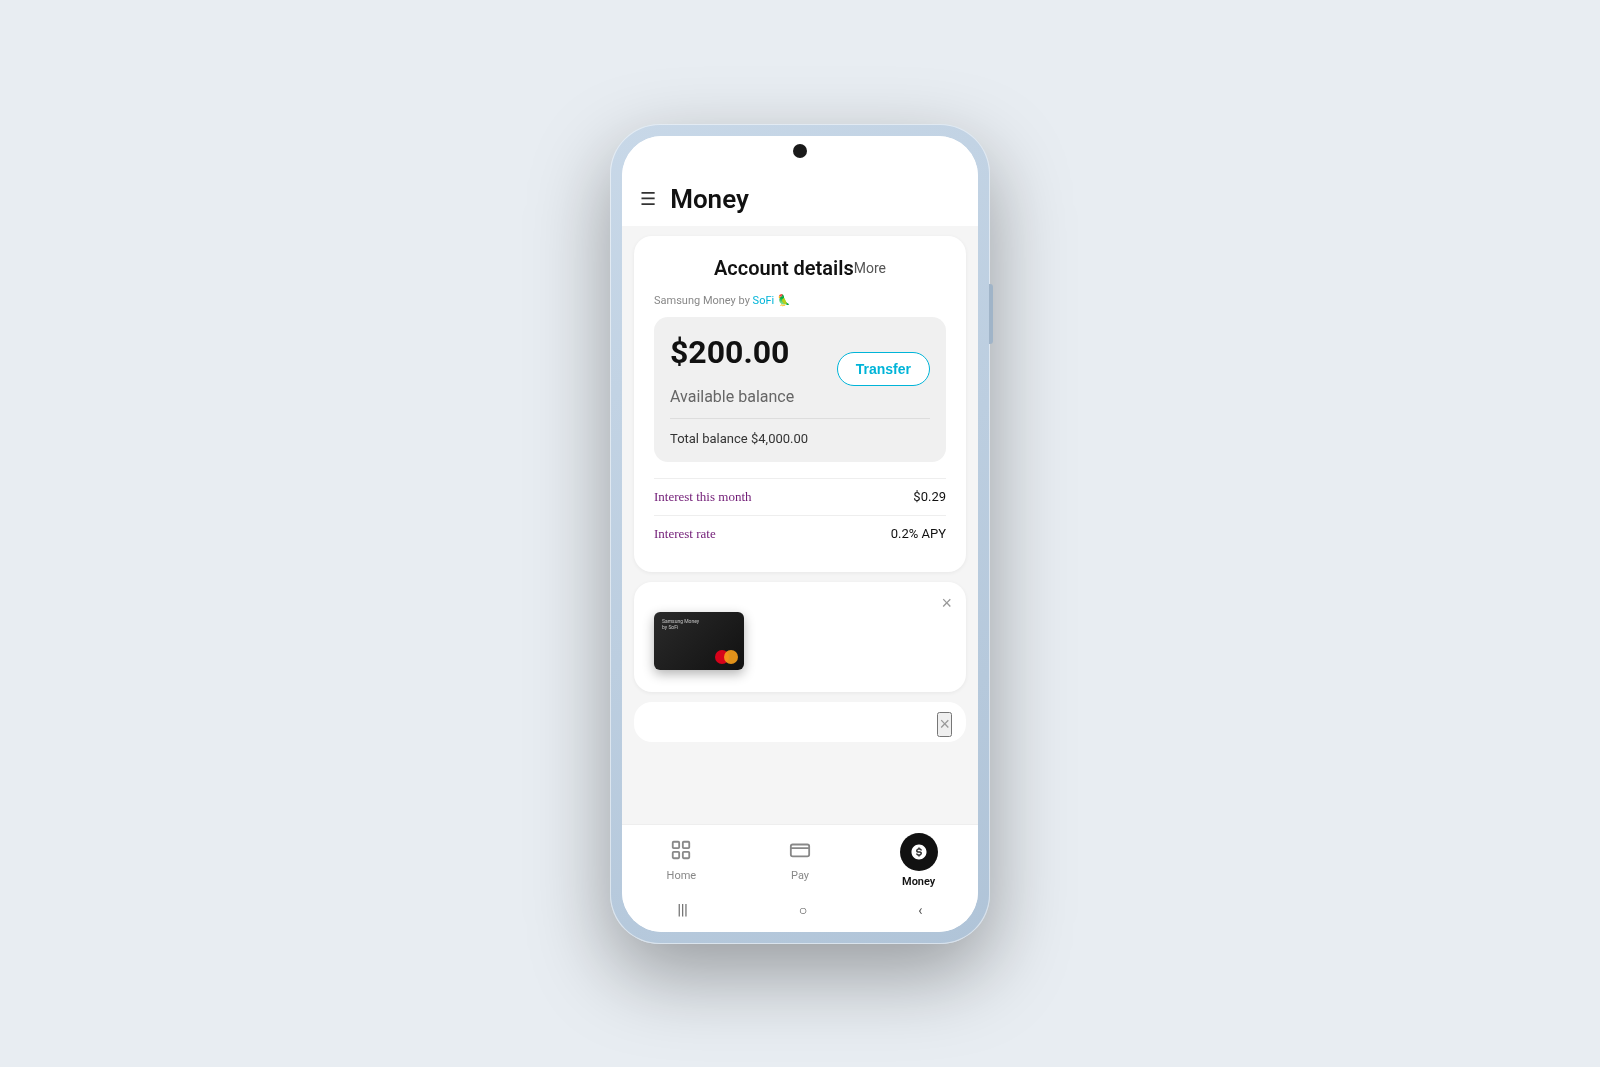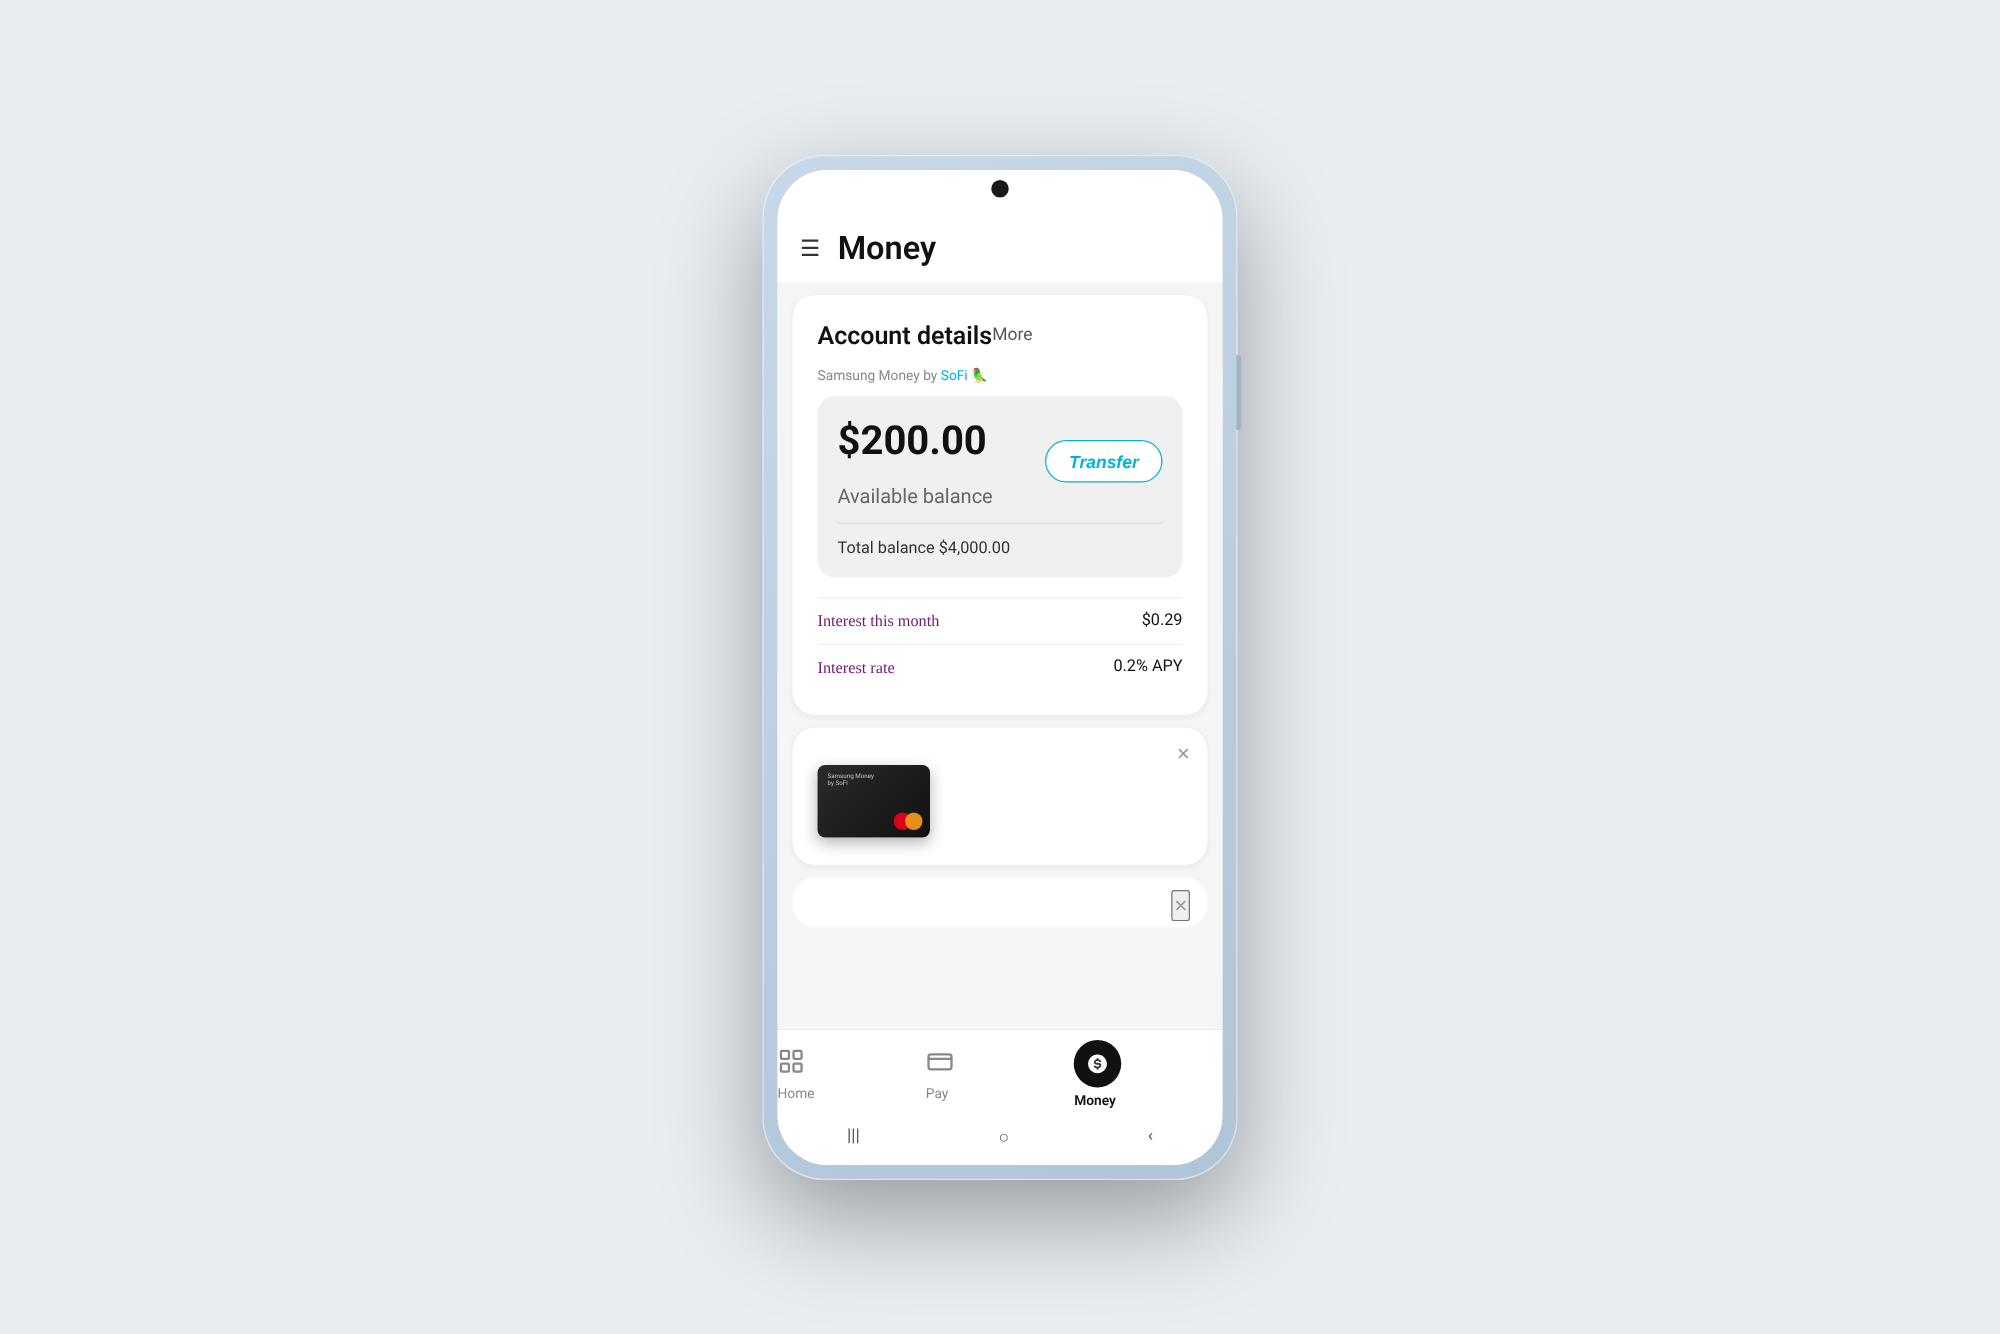--- a/index.html
+++ b/index.html
@@ -99,21 +99,21 @@
       background: #fff;
       border-radius: 18px;
       margin: 10px 12px;
       padding: 20px;
       box-shadow: 0 1px 4px rgba(0,0,0,0.06);
     }
 
     
     .card-header {
       display: flex;
-      justify-content: flex-start;
+      justify-content: center;
       align-items: center;
       margin-bottom: 14px;
     }
 
     .card-title {
       font-size: 20px;
       font-weight: 600;
       color: #111;
     }
 
@@ -164,21 +164,20 @@
     .transfer-btn {
       background: #fff;
       border: 1.5px solid #00b4d8;
       border-radius: 20px;
       padding: 8px 18px;
       font-size: 14px;
       font-weight: 600;
       color: #00b4d8;
       cursor: pointer;
       white-space: nowrap;
-      font-style: italic;
     }
 
     .divider {
       border: none;
       border-top: 1px solid #ddd;
       margin: 0 0 12px 0;
     }
 
     .total-balance {
       font-size: 13px;
@@ -341,20 +340,21 @@
       display: flex;
       justify-content: space-around;
       align-items: center;
       padding: 8px 0 4px;
       flex-shrink: 0;
     }
 
     .nav-item {
       display: flex;
       flex-direction: column;
+      align-items: center;
       gap: 4px;
       cursor: pointer;
       flex: 1;
     }
 
     .nav-active-circle {
       width: 38px;
       height: 38px;
       background: #111;
       border-radius: 50%;

